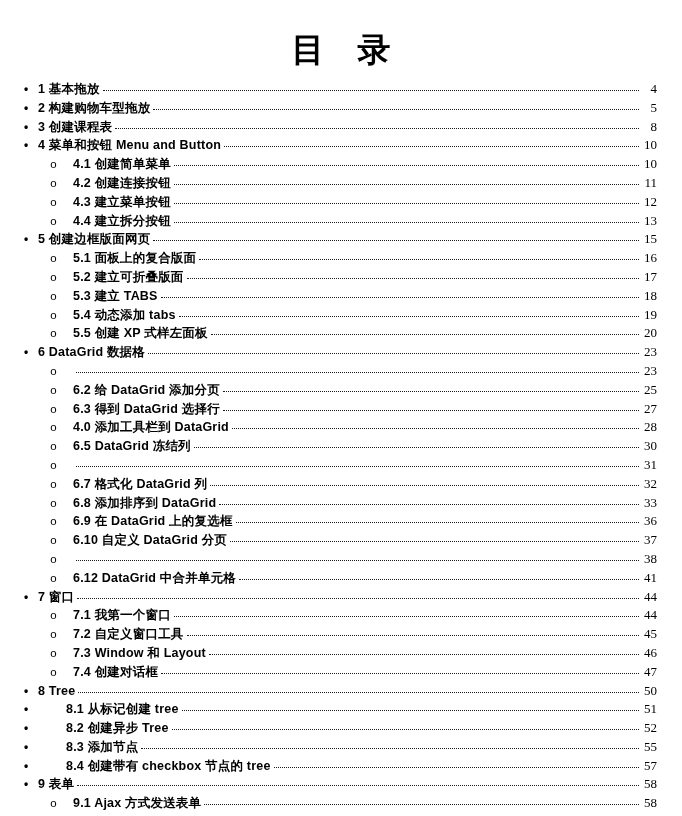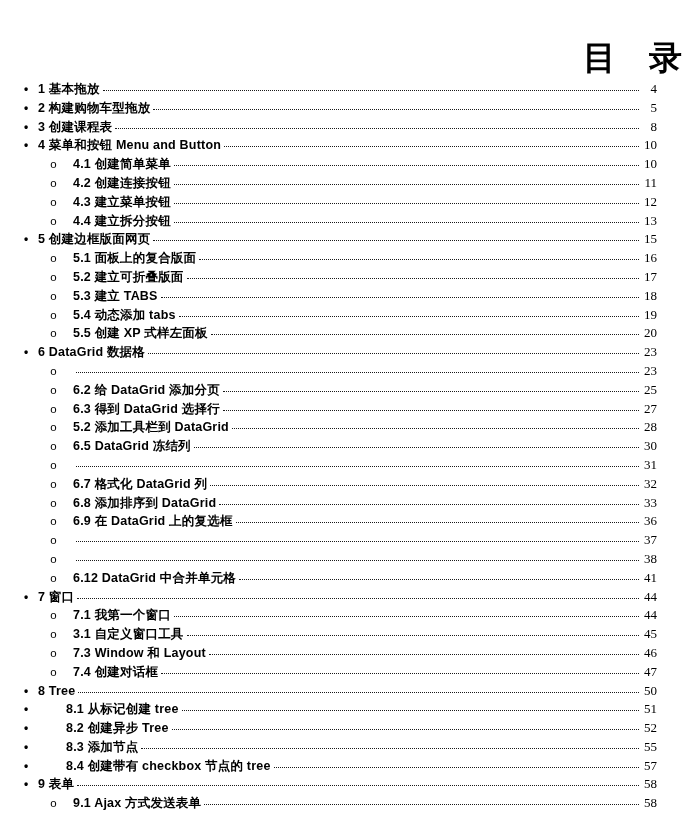--- a/index.html
+++ b/index.html
@@ -1,22 +1,22 @@
 <!DOCTYPE html>
 <html><head>
 <meta charset="utf-8">
 <style>
   html,body{margin:0;padding:0;background:#ffffff;}
   body{
     width:682px;height:816px;overflow:hidden;position:relative;
     font-family:"Liberation Sans","DejaVu Sans",sans-serif;color:#000;
   }
   .doc-title{
-    position:absolute;top:40px;left:0;width:682px;
-    text-align:right;
+    position:absolute;top:32px;left:0;width:682px;
+    text-align:center;
     font-family:"Liberation Serif","DejaVu Serif",serif;
     font-weight:bold;font-size:33px;line-height:36px;
     white-space:pre;color:#000;
   }
   .toc{
     position:absolute;top:80px;left:0;width:657px;
   }
   .row{
     display:flex;align-items:baseline;
     height:18.8px;line-height:18.8px;
@@ -151,21 +151,21 @@
     <span class="pg">25</span>
   </div>
     <div class="row l2">
     <span class="bullet">o</span>
     <span class="txt">6.3 得到 DataGrid 选择行</span>
     <span class="leader"></span>
     <span class="pg">27</span>
   </div>
     <div class="row l2">
     <span class="bullet">o</span>
-    <span class="txt">5.2 添加工具栏到 DataGrid</span>
+    <span class="txt">4.0 添加工具栏到 DataGrid</span>
     <span class="leader"></span>
     <span class="pg">28</span>
   </div>
     <div class="row l2">
     <span class="bullet">o</span>
     <span class="txt">6.5 DataGrid 冻结列</span>
     <span class="leader"></span>
     <span class="pg">30</span>
   </div>
     <div class="row l2">
@@ -186,20 +186,21 @@
     <span class="pg">33</span>
   </div>
     <div class="row l2">
     <span class="bullet">o</span>
     <span class="txt">6.9 在 DataGrid 上的复选框</span>
     <span class="leader"></span>
     <span class="pg">36</span>
   </div>
     <div class="row l2">
     <span class="bullet">o</span>
+    <span class="txt">6.10 自定义 DataGrid 分页</span>
     <span class="leader"></span>
     <span class="pg">37</span>
   </div>
     <div class="row l2">
     <span class="bullet">o</span>
     <span class="leader"></span>
     <span class="pg">38</span>
   </div>
     <div class="row l2">
     <span class="bullet">o</span>
@@ -214,21 +215,21 @@
     <span class="pg">44</span>
   </div>
     <div class="row l2">
     <span class="bullet">o</span>
     <span class="txt">7.1 我第一个窗口</span>
     <span class="leader"></span>
     <span class="pg">44</span>
   </div>
     <div class="row l2">
     <span class="bullet">o</span>
-    <span class="txt">3.1 自定义窗口工具</span>
+    <span class="txt">7.2 自定义窗口工具</span>
     <span class="leader"></span>
     <span class="pg">45</span>
   </div>
     <div class="row l2">
     <span class="bullet">o</span>
     <span class="txt">7.3 Window 和 Layout</span>
     <span class="leader"></span>
     <span class="pg">46</span>
   </div>
     <div class="row l2">

